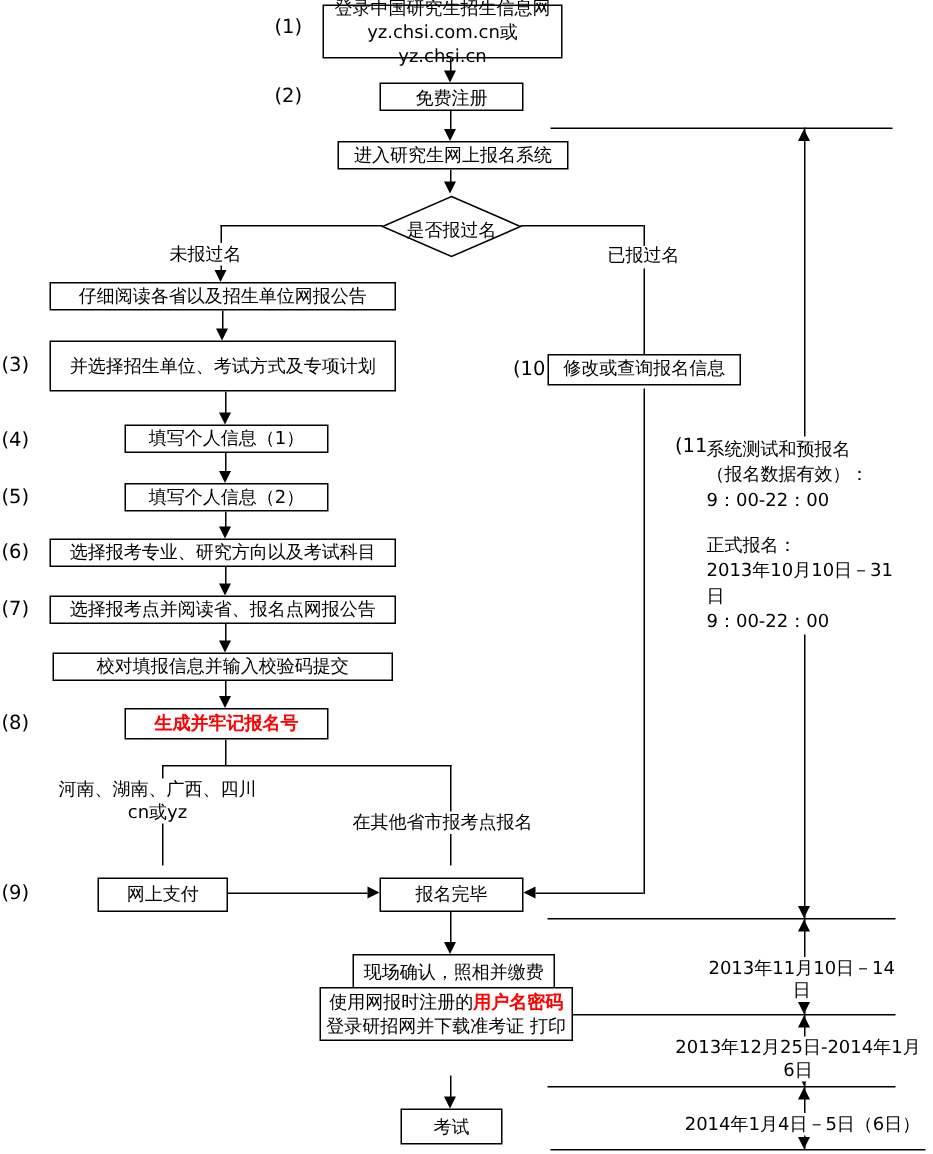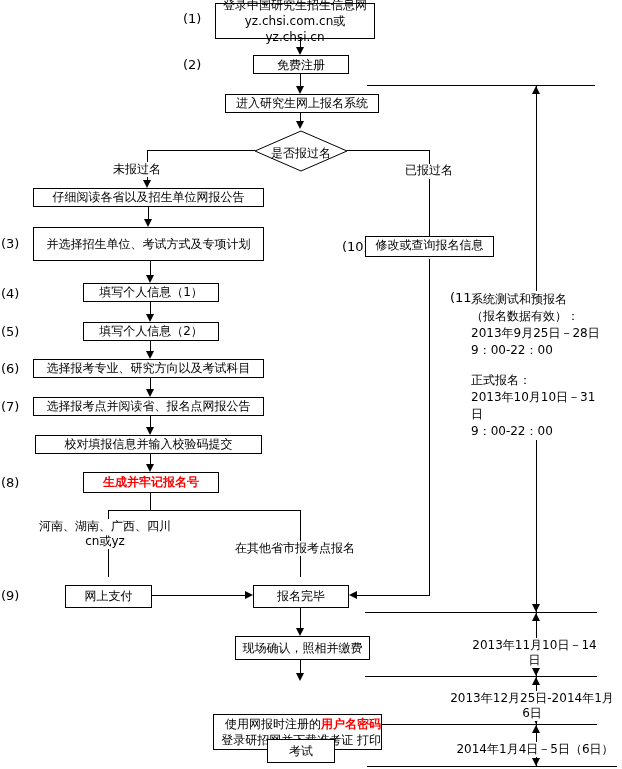--- a/index.html
+++ b/index.html
@@ -171,33 +171,32 @@
   </div>
 
   <div class="box" style="left:365px;top:236px;width:127px;height:19px;font-family:Liberation Mono, monospace;">
     <span>修改或查询报名信息</span>
   </div>
 
   <div class="box" style="left:235px;top:636px;width:133px;height:22px;">
     <span>现场确认，照相并缴费</span>
   </div>
 
-  <div class="box" style="left:213px;top:714px;width:167px;height:34px;line-height:16px;align-items:flex-end;">
+  <div class="box" style="left:213px;top:658px;width:167px;height:34px;line-height:16px;">
     <span><span>使用网报时注册的</span><span class="red">用户名密码</span></span>
     <span>登录研招网并下载准考证 打印</span>
   </div>
 
   <div class="box" style="left:267px;top:739px;width:66px;height:22px;justify-content:center;">
     <span>考试</span>
   </div>
 
   <div class="sched" style="left:471px;top:291px;width:132px;">
     <div>系统测试和预报名</div>
     <div>（报名数据有效）：</div>
-    <div>2013年9月25日－28日</div>
     <div>9：00-22：00</div>
     <div class="gap"></div>
     <div>正式报名：</div>
     <div>2013年10月10日－31日</div>
     <div>9：00-22：00</div>
   </div>
 
   <div class="lbl" style="left:467px;top:638px;width:135px;">2013年11月10日－14日</div>
   <div class="lbl" style="left:448px;top:691px;width:168px;">2013年12月25日-2014年1月6日</div>
   <div class="lbl" style="left:455px;top:742px;width:160px;">2014年1月4日－5日（6日）</div>

